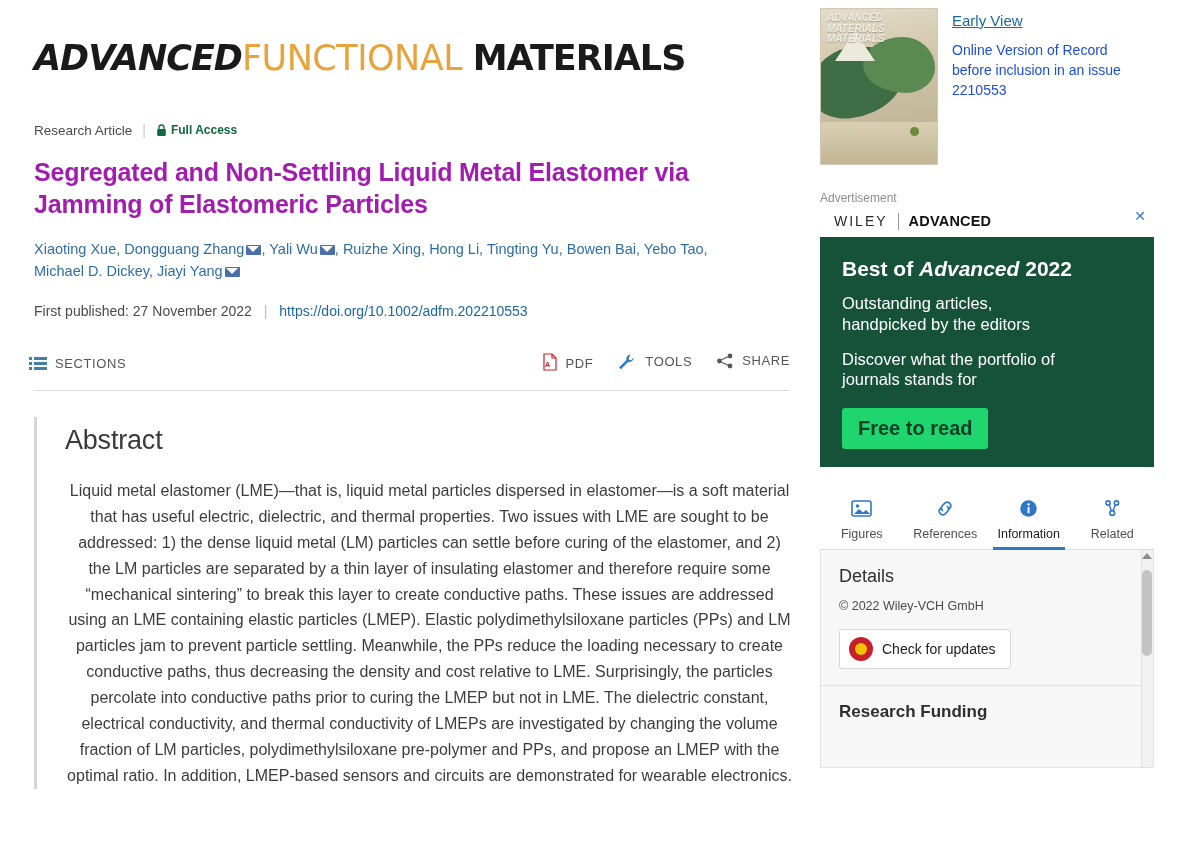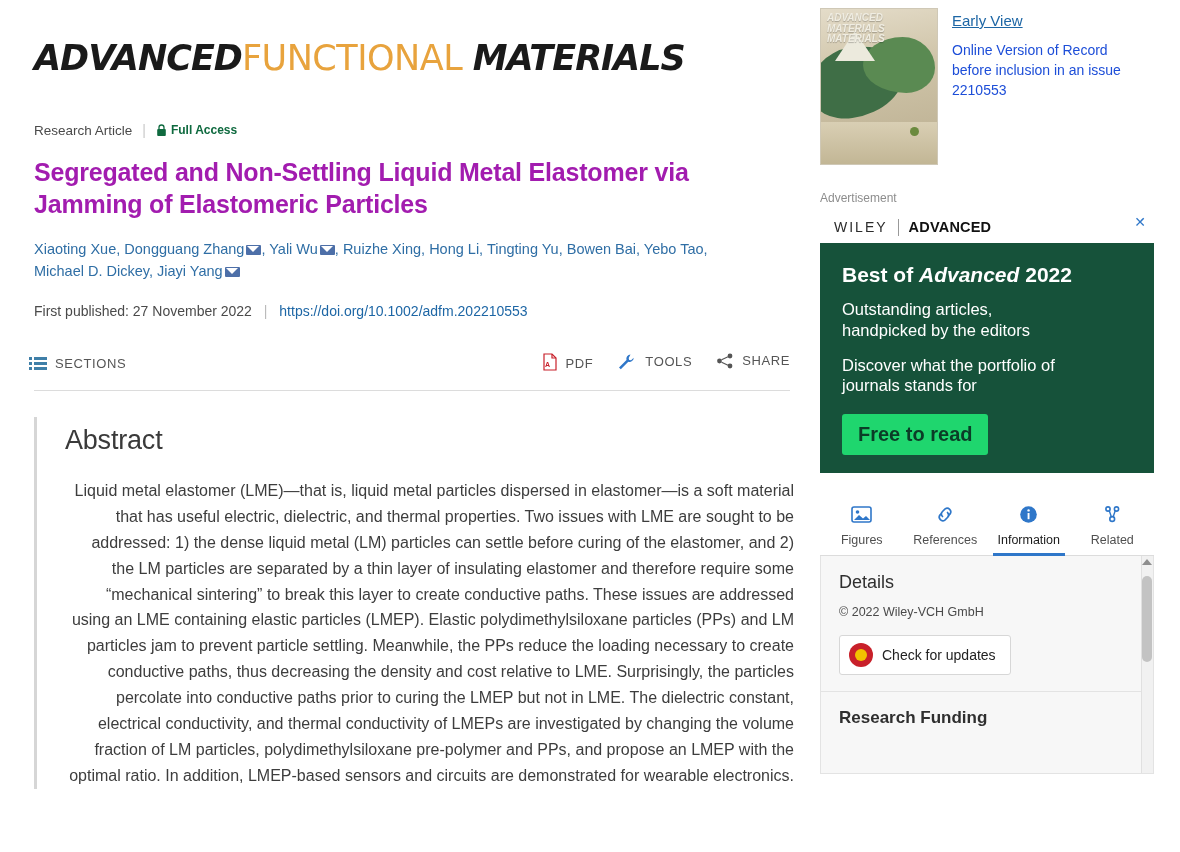--- a/index.html
+++ b/index.html
@@ -36,21 +36,20 @@
     color: #1a1a1a;
     letter-spacing: -1px;
   }
   .jl-func {
     font-weight: 400;
     color: #e8a33d;
     letter-spacing: -0.5px;
   }
   .jl-mat {
     font-weight: 700;
-    font-style: italic;
     color: #1a1a1a;
     letter-spacing: -1px;
   }
   .meta-row {
     display: flex;
     align-items: center;
     gap: 10px;
     font-size: 13.5px;
     color: #4a4a4a;
     margin-bottom: 18px;
@@ -150,21 +149,21 @@
     font-size: 27px;
     font-weight: 400;
     color: #3a3a3a;
     margin: 0 0 22px 0;
     letter-spacing: -0.2px;
   }
   .abstract-text {
     font-size: 16px;
     line-height: 1.62;
     color: #3d3d3d;
-    text-align: right;
+    text-align: center;
     max-width: 730px;
   }
   
   .right-col {
     width: 360px;
     padding: 8px 18px 0 0;
     position: relative;
   }
   .cover-row { display: flex; gap: 14px; margin-bottom: 26px; }
   .cover {
@@ -210,21 +209,21 @@
     width: 9px; height: 9px; border-radius: 50%;
     background: #6b8a3e;
   }
   .cover-info { font-size: 14px; line-height: 1.45; color: #333; padding-top: 2px; }
   .cover-info .ev {
     color: #1d66a5; text-decoration: underline; font-size: 15px;
     display: inline-block; margin-bottom: 8px;
   }
   .cover-info .line { color: #1d4ed8; }
   .adv-label {
-    font-size: 12px; color: #8d8d8d; margin-bottom: 6px;
+    font-size: 12px; color: #8d8d8d; 
   }
   .ad {
     width: 334px; height: 262px;
     background: #ffffff;
     position: relative;
     border: 0;
   }
   .ad-head {
     height: 32px; background: #ffffff; display: flex; align-items: center;
     gap: 10px; padding-left: 14px; position: relative;

